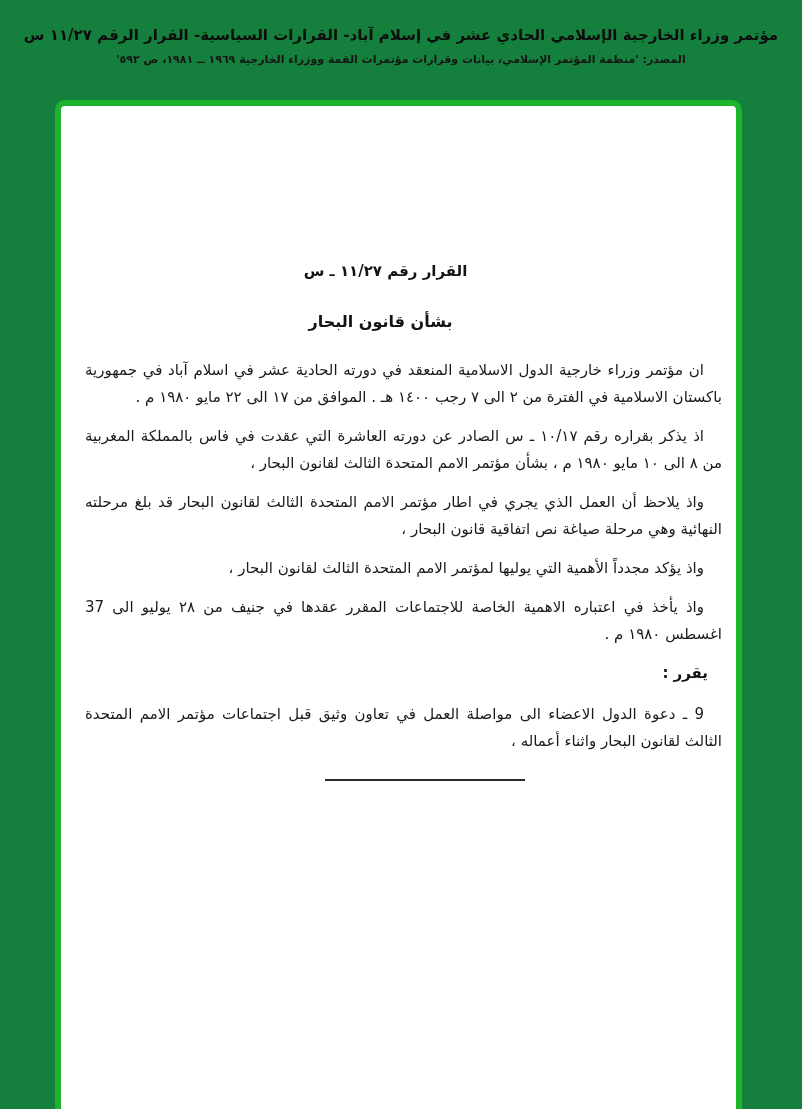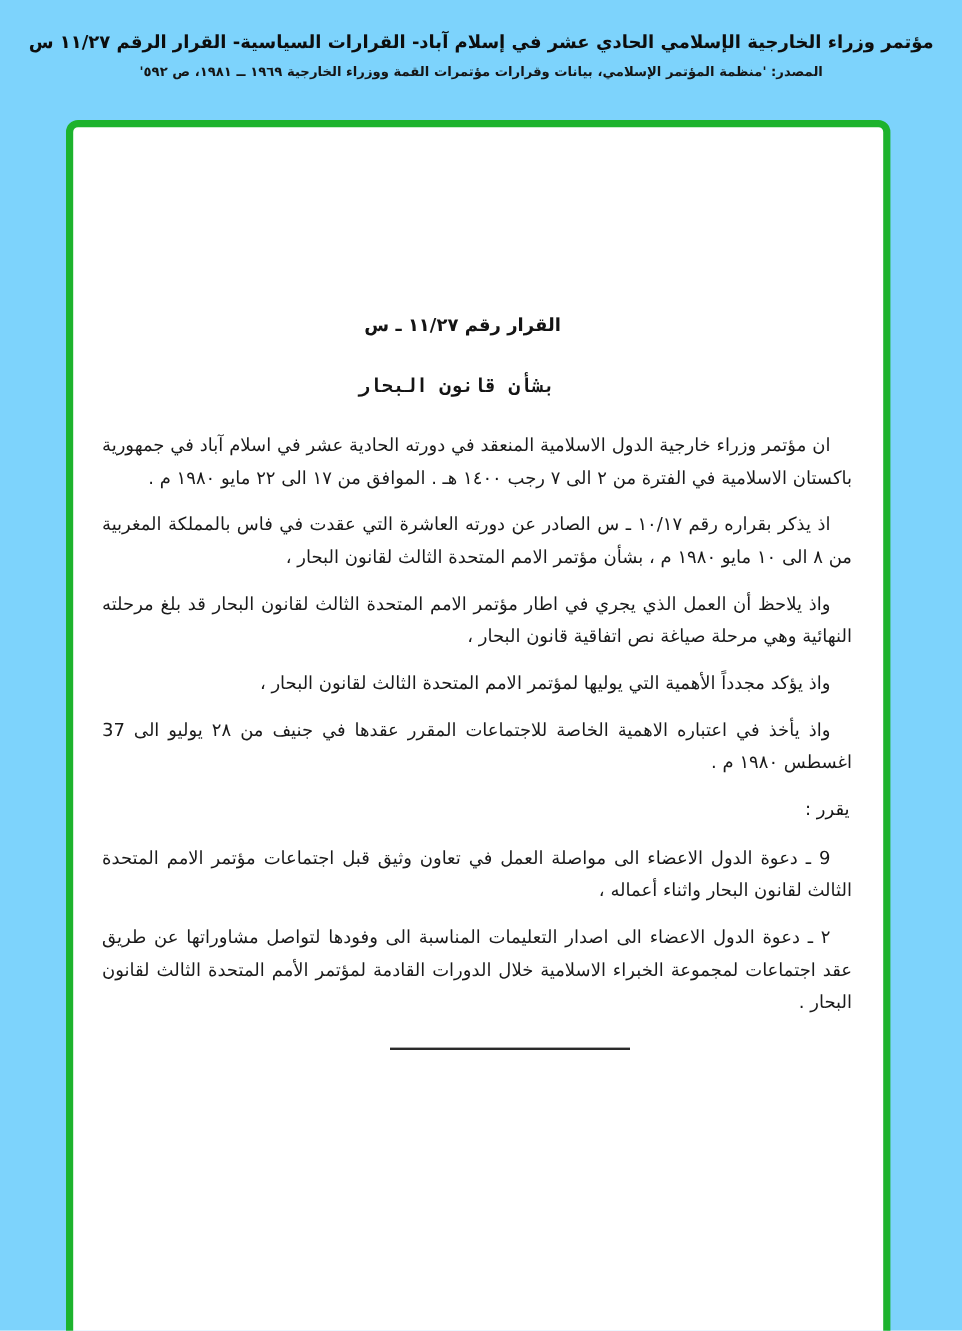--- a/index.html
+++ b/index.html
@@ -9,21 +9,21 @@
     width: 802px;
     height: 1109px;
     font-family: "DejaVu Sans", sans-serif;
     color: #111;
     overflow: hidden;
   }
   .page {
     position: relative;
     width: 802px;
     height: 1109px;
-    background: #7dd3fc;
+    background: #15803d;
   }
   .doc-header {
     position: absolute;
     top: 26px;
     left: 0;
     width: 100%;
     text-align: center;
     direction: rtl;
   }
   .doc-header .line1 {
@@ -65,33 +65,32 @@
     font-weight: bold;
     color: #141414;
     margin: 0 40px 32px 0;
   }
   .res-subtitle {
     text-align: center;
     font-size: 16px;
     font-weight: bold;
     color: #141414;
     margin: 0 50px 26px 0;
-    font-family: Liberation Mono, monospace;
   }
   .para {
     font-size: 15px;
     line-height: 27px;
     text-align: justify;
     text-indent: 18px;
     color: #1a1a1a;
-    margin: 0 16px 12px 0;
+    margin: 0 4px 12px 0;
   }
   .decide {
     font-size: 15px;
-    font-weight: normal;
+    font-weight: bold;
     line-height: 27px;
     text-indent: 18px;
     color: #141414;
     margin: 4px 0 14px 0;
   }
   .divider {
     width: 200px;
     border-top: 2px solid #2a2a2a;
     margin: 24px auto 0 240px;
   }
@@ -121,20 +120,19 @@
 
       <p class="para">واذ يؤكد مجدداً الأهمية التي يوليها لمؤتمر الامم المتحدة الثالث لقانون البحار ،</p>
 
       <p class="para">واذ يأخذ في اعتباره الاهمية الخاصة للاجتماعات المقرر عقدها في جنيف من ٢٨ يوليو الى 37 اغسطس ١٩٨٠ م .</p>
 
 
       <p class="decide">يقرر :</p>
 
       <p class="para">9 ـ دعوة الدول الاعضاء الى مواصلة العمل في تعاون وثيق قبل اجتماعات مؤتمر الامم المتحدة الثالث لقانون البحار واثناء أعماله ،</p>
 
-      <p class="para">٢ ـ دعوة الدول الاعضاء الى اصدار التعليمات المناسبة الى وفودها لتواصل مشاوراتها عن طريق عقد اجتماعات لمجموعة الخبراء الاسلامية خلال الدورات القادمة لمؤتمر الأمم المتحدة الثالث لقانون البحار .</p>
 
       <div class="divider"></div>
 
     </div>
   </div>
 
 </div>
 
 </body></html>

